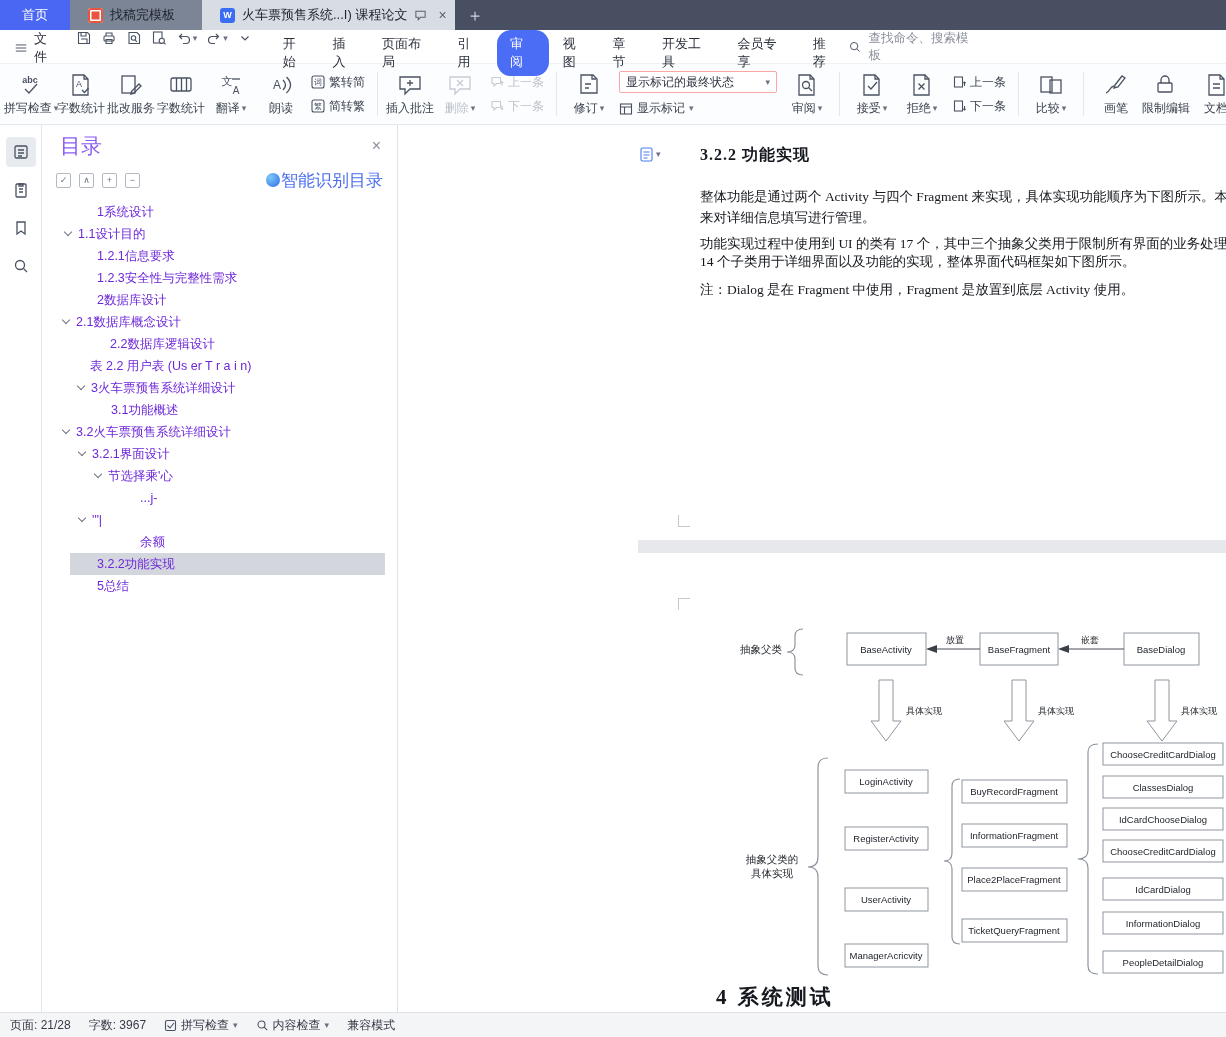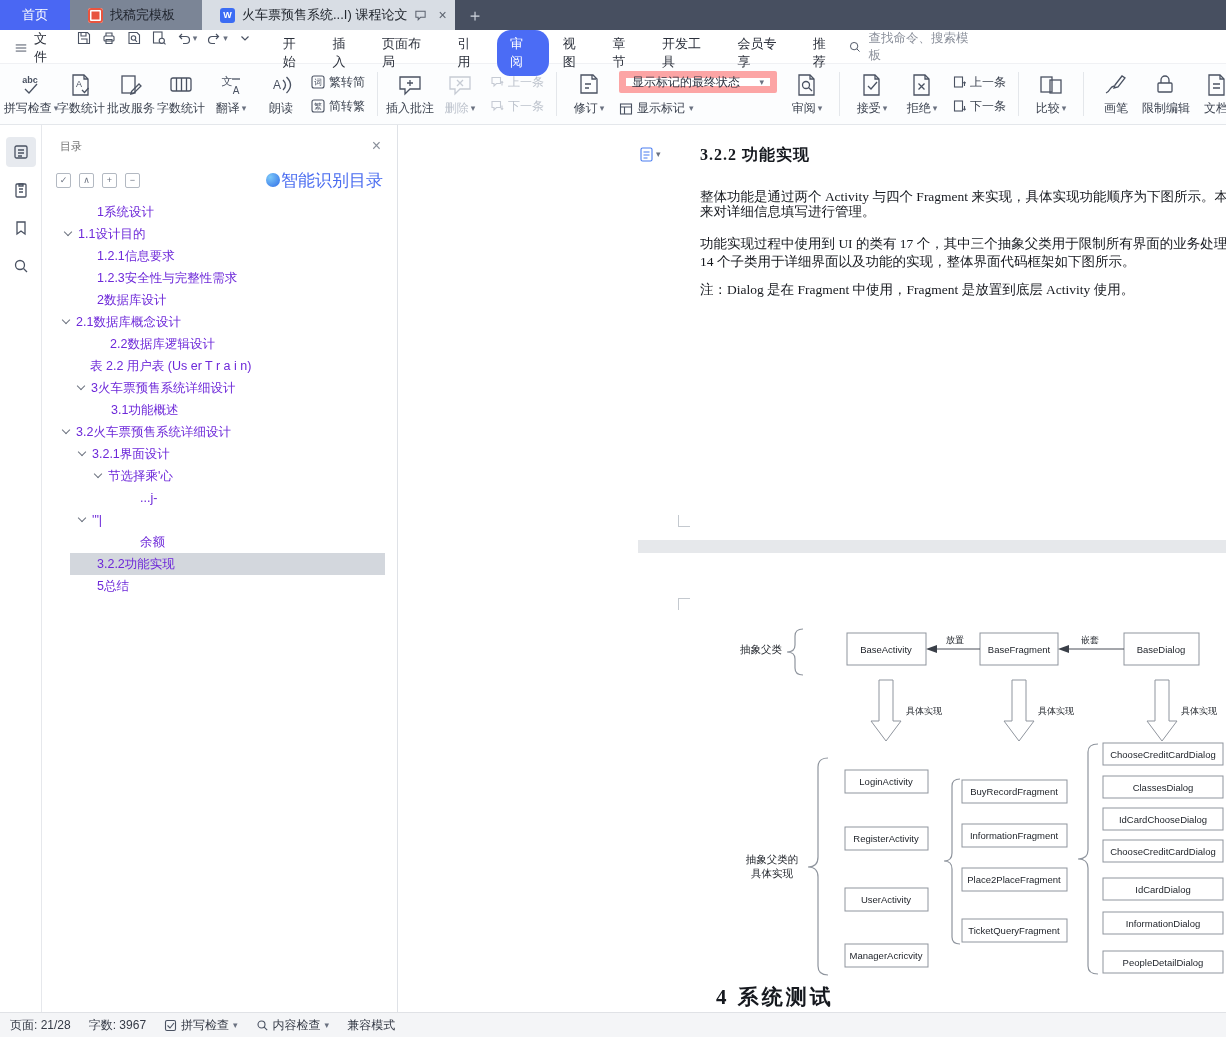--- a/index.html
+++ b/index.html
@@ -38,33 +38,33 @@
   .ric text{fill:#4a5262;stroke:none;font-family:"Liberation Sans",sans-serif}
   .mi{width:14px;height:14px;flex:0 0 auto}
   .mi svg{width:100%;height:100%}
   .mi path,.mi rect,.mi circle{stroke:#4a5262;fill:none;stroke-width:1.1}
   .mi text{fill:#4a5262;stroke:none}
   .rsm-col{display:flex;flex-direction:column;gap:7px;margin:0 5px}
   .rsm{display:flex;align-items:center;gap:4px;font-size:12px;color:#3c4350;white-space:nowrap}
   .dis .rlab,.rsm.dis{color:#bcc2cc}
   .dis .ric path,.dis .ric rect,.dis .mi path,.dis .mi rect{stroke:#c6cbd4}
   .rdiv{width:1px;height:44px;background:#e4e7eb;margin:0 7px;flex:0 0 auto}
-  .combo{width:158px;height:22px;border:7px solid #fca5a5;border-radius:2px;background:#fff;font-size:12px;color:#2f3542;
+  .combo{width:158px;height:22px;border:1px solid #fca5a5;border-radius:2px;background:#fff;font-size:12px;color:#2f3542;
     display:flex;align-items:center;justify-content:space-between;padding:0 6px}
   
   .main{display:flex;height:887px}
   .rail{width:42px;border-right:1px solid #e6e8ec;display:flex;flex-direction:column;align-items:center;padding-top:12px;gap:8px}
   .rail-btn{width:30px;height:30px;border-radius:4px;display:flex;align-items:center;justify-content:center}
   .rail-btn.active{background:#e7eaef}
   .rail-btn svg{width:18px;height:18px}
   .rail-btn path,.rail-btn rect,.rail-btn circle{stroke:#4a5262;fill:none;stroke-width:1.3}
   
   .toc{width:356px;border-right:1px solid #dfe2e7;background:#fff;overflow:hidden}
   .toc-head{display:flex;align-items:center;height:42px;padding:0 16px 0 18px}
-  .toc-title{font-size:11px;color:#737373;font-weight:500}
+  .toc-title{font-size:21px;color:#8b5cf6;font-weight:500}
   .toc-close{margin-left:auto;color:#8a909b;font-size:16px;cursor:default}
   .toc-tools{display:flex;align-items:center;height:26px;padding:0 14px 0 14px}
   .tbox{width:15px;height:15px;border:1px solid #b3b9c2;border-radius:2px;margin-right:8px;font-size:9px;color:#6b7280;
     display:flex;align-items:center;justify-content:center}
   .smart{margin-left:auto;display:flex;align-items:center;gap:1px;color:#4a6cf0;font-size:17px}
   .ai-dot{width:14px;height:14px;border-radius:50%;background:radial-gradient(circle at 30% 30%,#7cc8f8,#2f6de8)}
   .toc-list{margin-top:8px}
   .toc-row{height:22px;line-height:22px;font-size:12.5px;color:#6d28d9;display:flex;align-items:center;
     position:relative;white-space:nowrap;cursor:default}
   .toc-row>span{position:relative;z-index:1}
@@ -79,21 +79,21 @@
   .page{position:absolute;left:240px;width:840px;background:#fff}
   .page1{top:0;height:415px}
   .page-gap{position:absolute;left:240px;top:415px;height:13px;width:600px;background:#e6e8eb}
   .page2{top:428px;height:620px}
   .cmark{position:absolute;width:12px;height:12px}
   .cmark-bl{left:40px;top:390px;border-left:1px solid #c4c9cf;border-bottom:1px solid #c4c9cf}
   .cmark-tl{left:40px;top:45px;border-left:1px solid #c4c9cf;border-top:1px solid #c4c9cf}
   .serif{font-family:"Liberation Serif","DejaVu Serif",serif}
   .dheading{position:absolute;left:62px;top:20px;font-size:16px;font-weight:700;color:#15181e;letter-spacing:1px}
   .dline{position:absolute;left:62px;font-size:13.5px;line-height:18.5px;color:#15181e;white-space:nowrap}
-  .l1{top:63px}.l2{top:78px}.l3{top:110px}.l4{top:128px}.l5{top:156px}
+  .l1{top:63px}.l2{top:84px}.l3{top:110px}.l4{top:128px}.l5{top:156px}
   .dheading2{position:absolute;left:78px;top:430px;font-size:21px;font-weight:700;color:#15181e;letter-spacing:3px}
   .cmt-ind{position:absolute;left:2px;top:22px;display:flex;align-items:center;gap:3px}
   .cmt-ind svg{width:13px;height:15px}
   .cmt-ind path,.cmt-ind rect{stroke:#4a7df0;fill:#fff;stroke-width:1.1}
   .diagram{position:absolute;left:0;top:0}
   .dbox{fill:#fff;stroke:#8f959e;stroke-width:1}
   .dtxt{font-size:9.5px;fill:#1c2027;text-anchor:middle}
   .dlbl{font-size:10.5px;fill:#1c2027}
   .dsm{font-size:9px;fill:#1c2027}
   .dln{stroke:#4a4f58;stroke-width:1}

